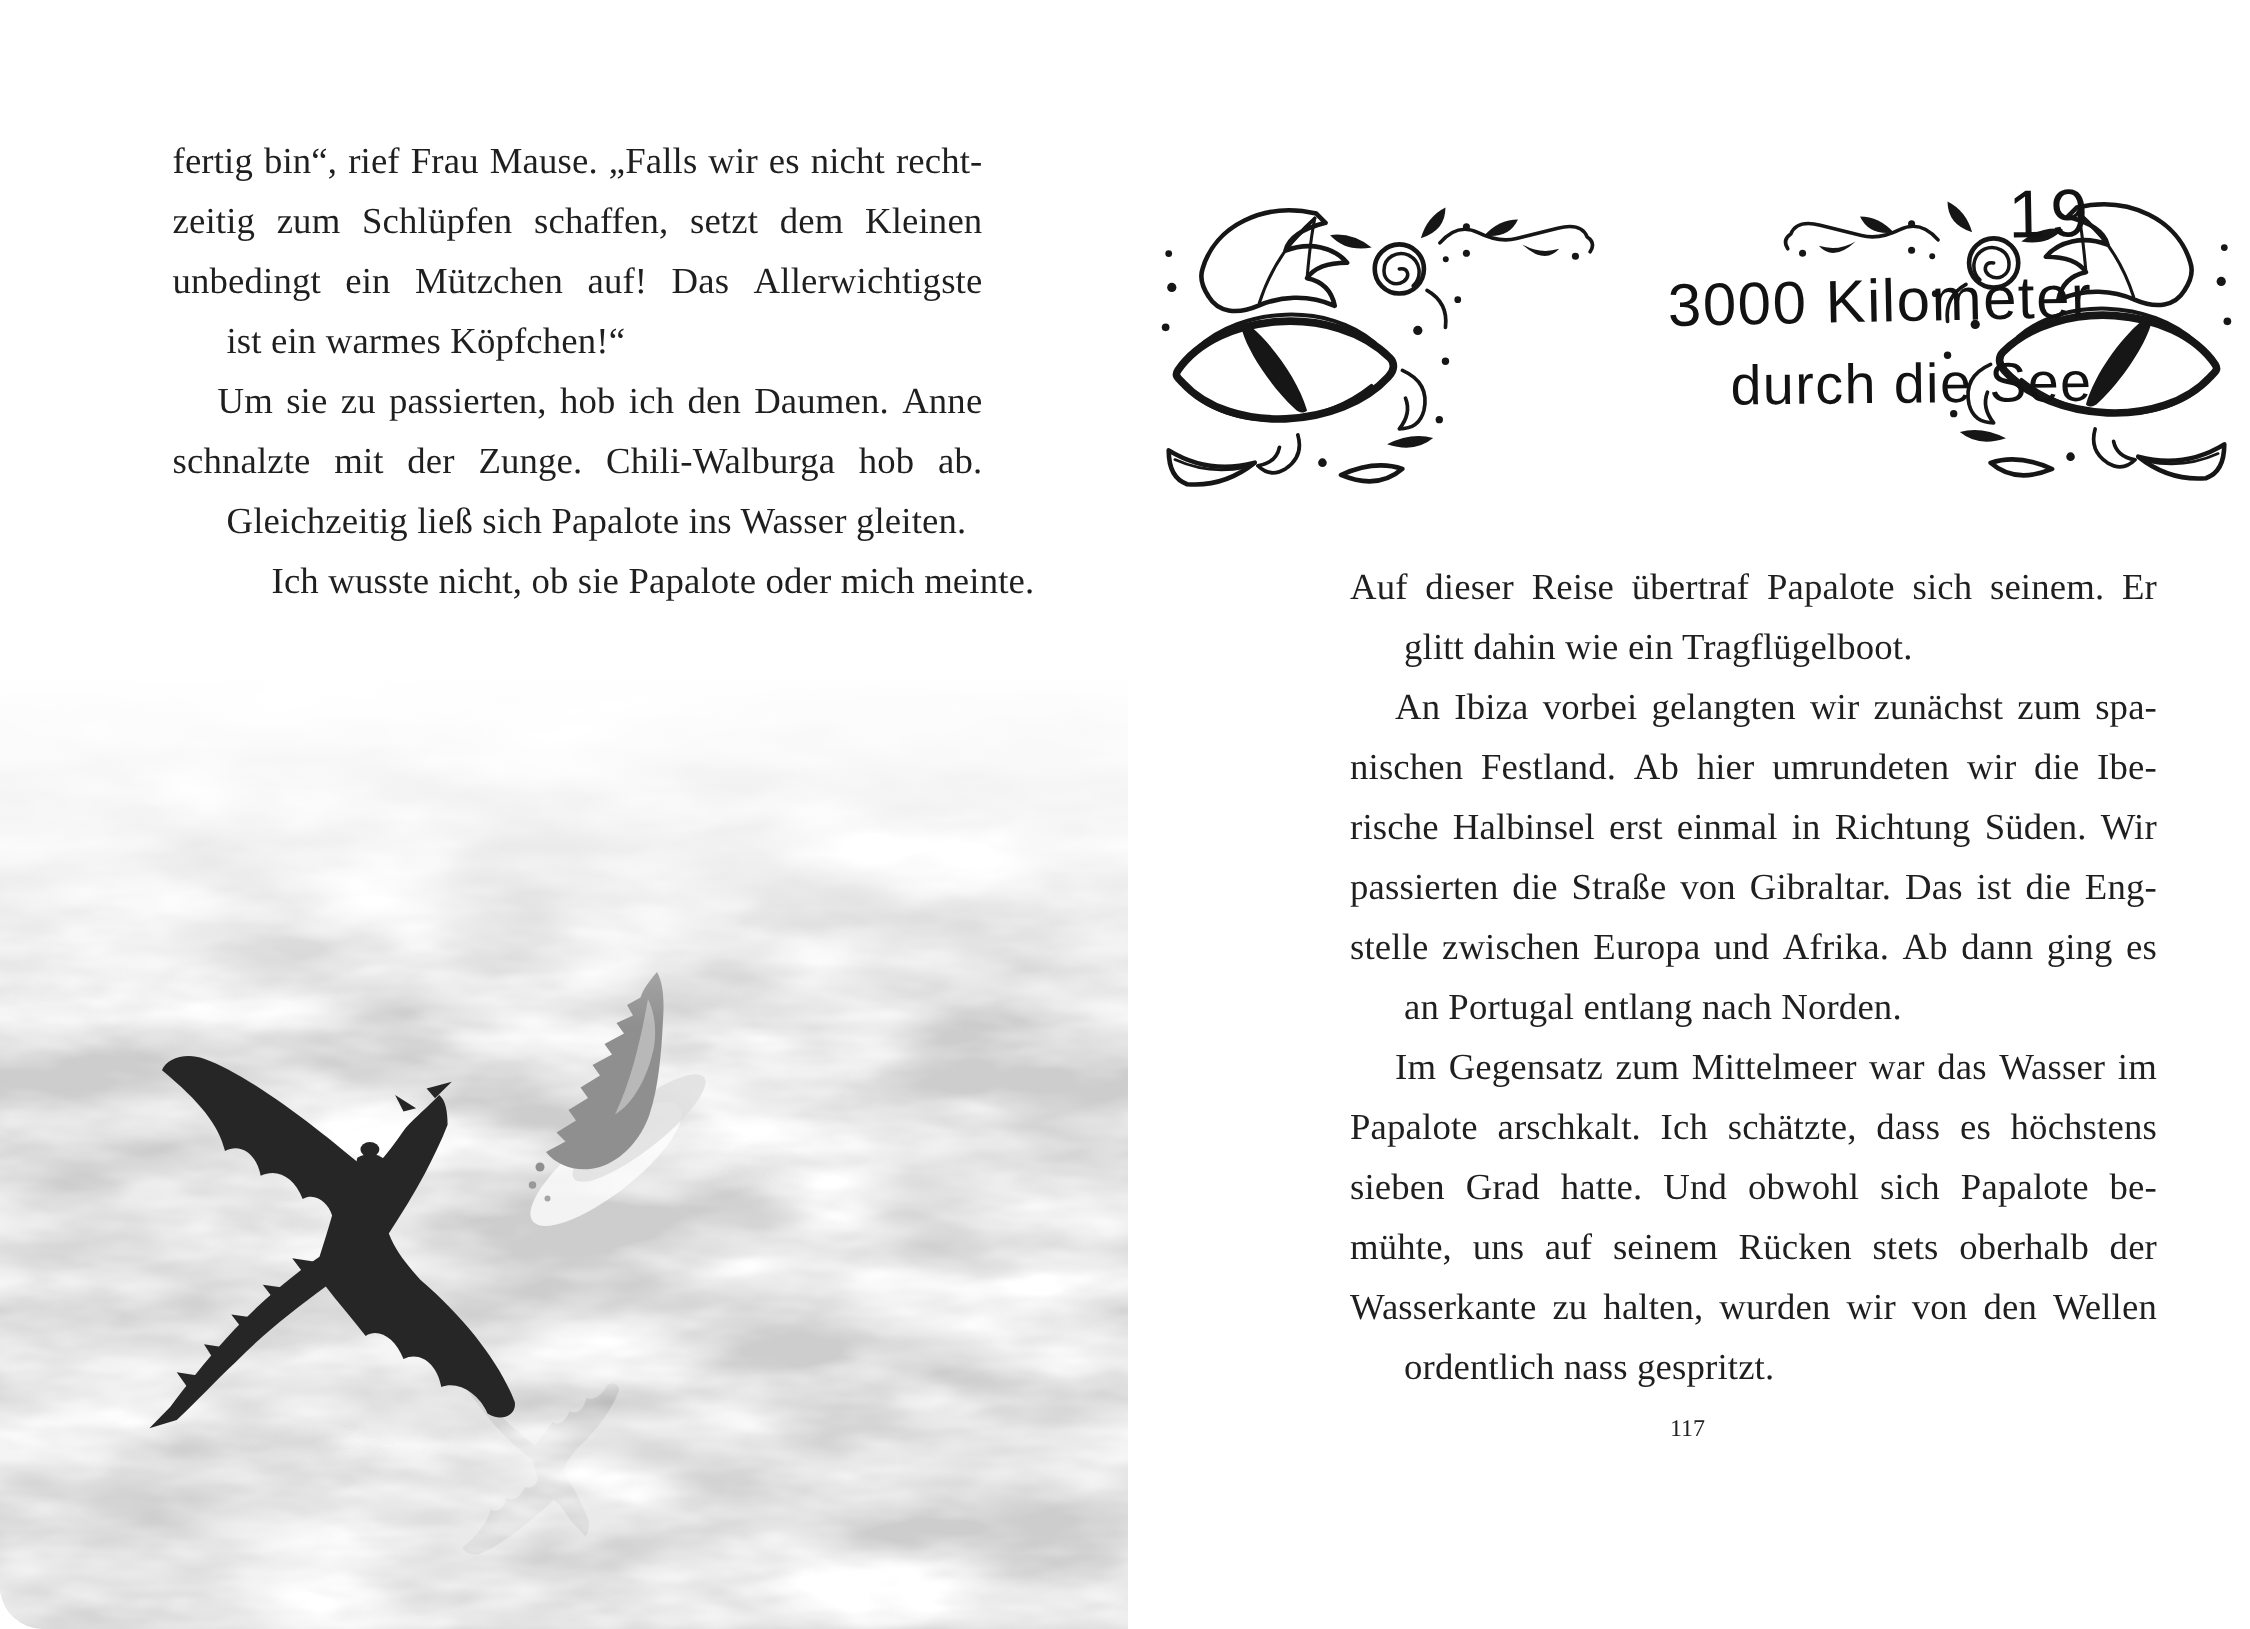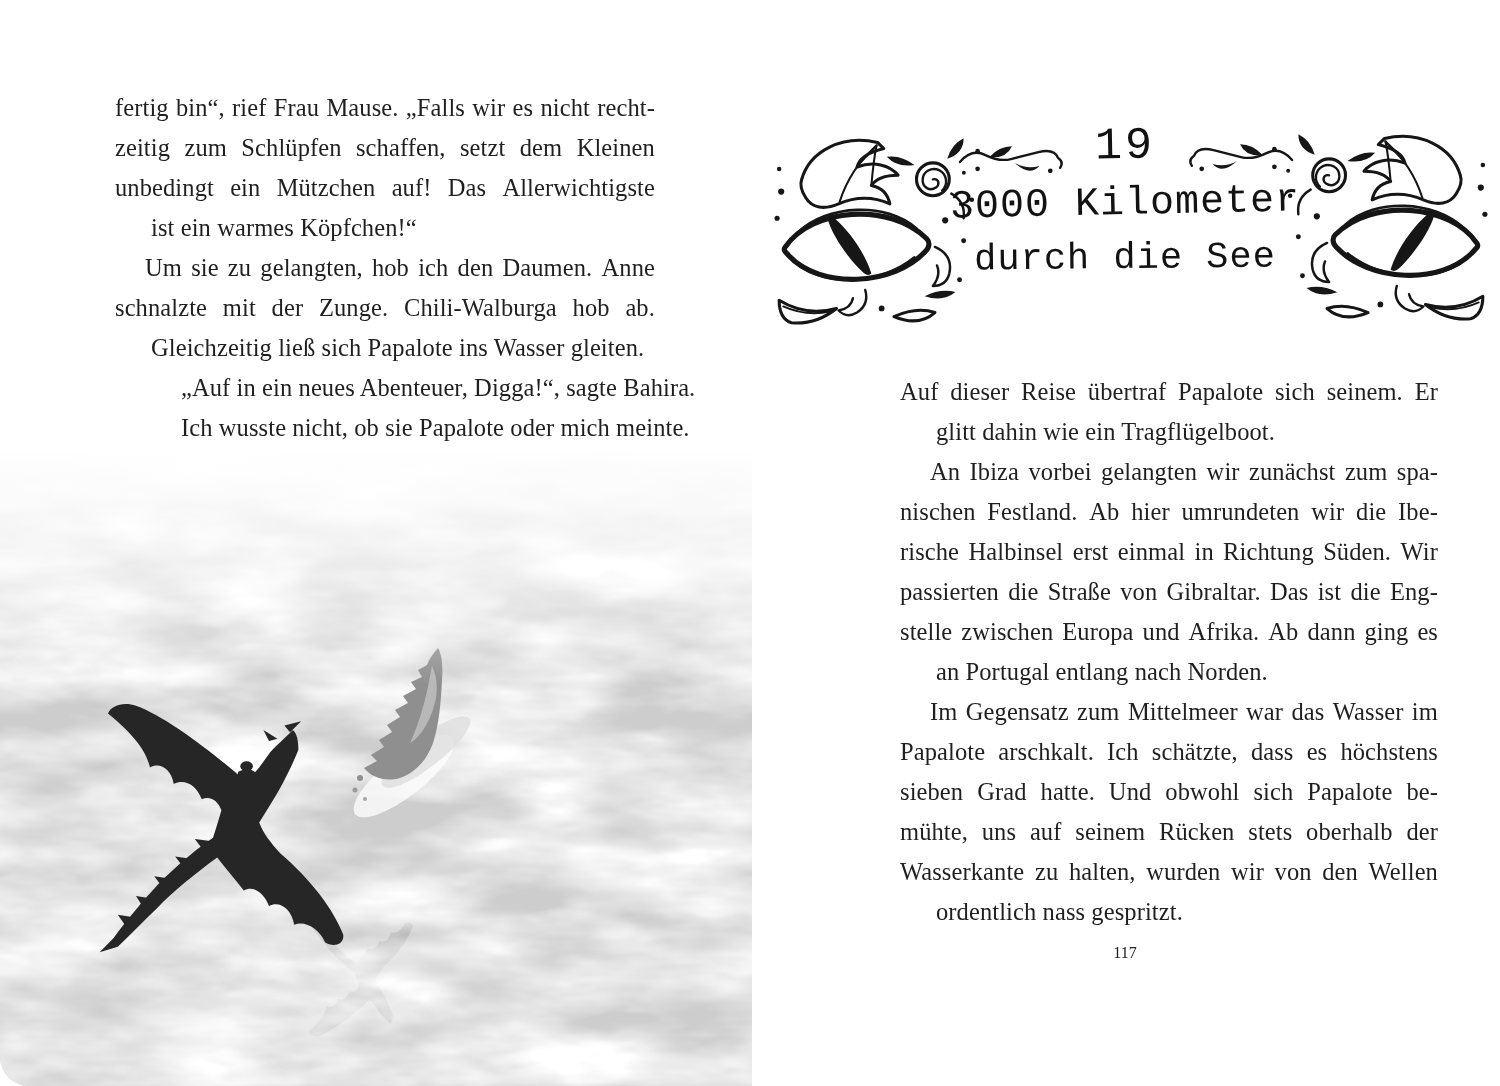--- a/index.html
+++ b/index.html
@@ -7,22 +7,22 @@
           font-family:"Liberation Serif", serif;color:#1f1f1f;border-radius:29px;}
   
   .textblock{position:absolute;}
   #left-text{left:115px;top:88px;width:540px;}
   #right-text{left:900px;top:372px;width:538px;}
   .line{height:40px;display:flex;justify-content:space-between;align-items:baseline;
         font-size:24.5px;line-height:40px;letter-spacing:.1px;}
   .line.indent{padding-left:30px;}
   .line.last{display:block;white-space:nowrap;margin-left:36px;}
   
-  .chapter-head{position:absolute;left:855px;top:118px;width:540px;text-align:center;
-                font-family:Liberation Mono, monospace;color:#121212;}
+  .chapter-head{position:absolute;left:855px;top:118px;width:540px;text-align:right;
+                font-family:Liberation Sans, sans-serif;color:#121212;}
   .chapter-number{font-size:45px;line-height:58px;letter-spacing:3px;transform:rotate(-1deg);}
   .chapter-title-1{font-size:40px;line-height:56px;letter-spacing:1px;transform:rotate(-1.2deg);}
   .chapter-title-2{font-size:37px;line-height:52px;letter-spacing:1px;transform:rotate(-.6deg);}
   .pagenum{position:absolute;left:855px;top:944px;width:540px;text-align:center;
            font-size:16px;color:#222;}
   .orn{position:absolute;}
   .sea{position:absolute;left:0;top:450px;}
 </style>
 </head>
 <body>
@@ -125,38 +125,37 @@
           <span>Mützchen</span>
           <span>auf!</span>
           <span>Das</span>
           <span>Allerwichtigste</span>
         </div>
         <div class="line last">ist ein warmes Köpfchen!“</div>
         <div class="line indent">
           <span>Um</span>
           <span>sie</span>
           <span>zu</span>
-          <span>gelangten,</span>
+          <span>passierten,</span>
           <span>hob</span>
           <span>ich</span>
           <span>den</span>
           <span>Daumen.</span>
           <span>Anne</span>
         </div>
         <div class="line">
           <span>schnalzte</span>
           <span>mit</span>
           <span>der</span>
           <span>Zunge.</span>
           <span>Chili-Walburga</span>
           <span>hob</span>
           <span>ab.</span>
         </div>
         <div class="line last">Gleichzeitig ließ sich Papalote ins Wasser gleiten.</div>
-        <div class="line indent last">„Auf in ein neues Abenteuer, Digga!“, sagte Bahira.</div>
         <div class="line indent last">Ich wusste nicht, ob sie Papalote oder mich meinte.</div>
       </div>
   </div>
 
   <div>
 
     <svg width="0" height="0" style="position:absolute">
       <defs>
         <g id="eyeOrn" fill="none" stroke="#161616" stroke-width="3" stroke-linecap="round" stroke-linejoin="round">
 

